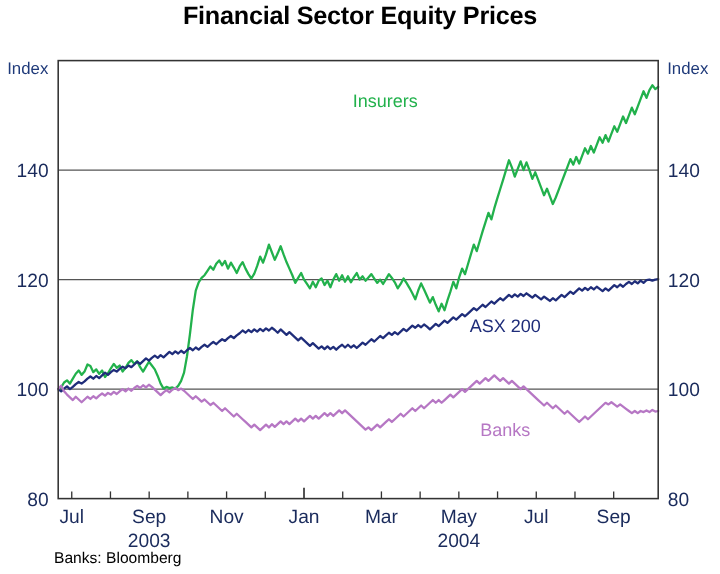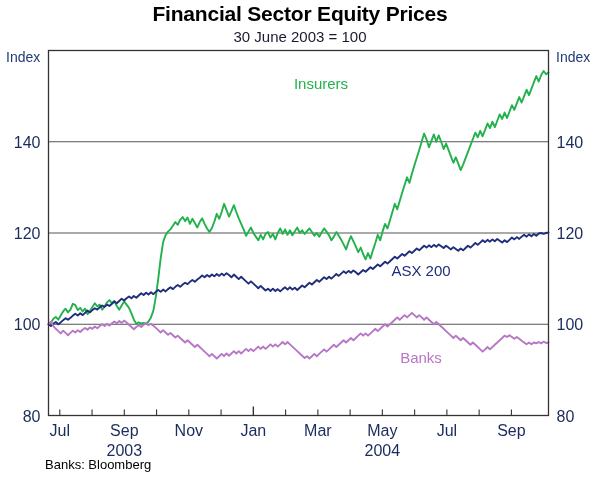--- a/index.html
+++ b/index.html
@@ -97,21 +97,20 @@
     stroke-linejoin: round;
     stroke-linecap: round;
   }
 </style>
 </head>
 <body>
 
 <div id="figure">
 
   <div id="chart-title">Financial Sector Equity Prices</div>
-  <div id="chart-subtitle">30 June 2003 = 100</div>
 
   <svg id="plot" width="600" height="478">
     <g id="gridlines-group">
         <line x1="48.5" x2="548.5" y1="324.25" y2="324.25" class="gridline"></line>
         <line x1="48.5" x2="548.5" y1="233" y2="233" class="gridline"></line>
         <line x1="48.5" x2="548.5" y1="141.75" y2="141.75" class="gridline"></line>
       </g>
     <g id="series-group">
         <path d="M48.50 324.25 L50.94 322.88 L53.38 318.77 L55.82 316.95 L58.26 319.69 L60.70 315.58 L63.13 311.48 L65.57 308.74 L68.01 312.39 L70.45 309.65 L72.89 303.72 L75.33 305.09 L77.77 310.11 L80.21 307.83 L82.65 311.48 L85.09 308.74 L87.52 314.21 L89.96 311.02 L92.40 306.91 L94.84 303.26 L97.28 306.46 L99.72 304.63 L102.16 309.65 L104.60 306.46 L107.04 302.35 L109.48 300.07 L111.91 303.26 L114.35 300.98 L116.79 306.00 L119.23 309.65 L121.67 305.54 L124.11 301.44 L126.55 304.63 L128.99 307.83 L131.43 313.30 L133.87 319.69 L136.30 323.79 L138.74 322.42 L141.18 323.34 L143.62 322.88 L146.06 323.79 L148.50 321.51 L150.94 317.41 L153.38 310.56 L155.82 296.88 L158.26 278.63 L160.70 258.09 L163.13 242.13 L165.57 235.28 L168.01 231.63 L170.45 229.35 L172.89 225.70 L175.33 222.05 L177.77 224.79 L180.21 219.77 L182.65 217.03 L185.09 221.14 L187.52 217.49 L189.96 223.88 L192.40 218.86 L194.84 222.96 L197.28 227.53 L199.72 222.05 L202.16 218.40 L204.60 223.88 L207.04 228.44 L209.48 232.09 L211.91 227.98 L214.35 221.59 L216.79 213.84 L219.23 218.86 L221.67 212.01 L224.11 203.80 L226.55 210.19 L228.99 216.58 L231.43 211.10 L233.87 205.17 L236.30 212.01 L238.74 218.40 L241.18 223.88 L243.62 229.35 L246.06 235.74 L248.50 231.63 L250.94 227.53 L253.38 233.00 L255.82 236.65 L258.26 240.30 L260.70 234.83 L263.13 239.39 L265.57 233.91 L268.01 232.09 L270.45 237.56 L272.89 233.91 L275.33 239.39 L277.77 233.00 L280.21 228.44 L282.65 233.91 L285.09 229.35 L287.52 234.83 L289.96 230.26 L292.40 235.28 L294.84 231.17 L297.28 227.53 L299.72 233.00 L302.16 230.26 L304.60 233.91 L307.04 231.17 L309.48 228.44 L311.91 232.09 L314.35 235.74 L316.79 233.00 L319.23 236.65 L321.67 232.54 L324.11 228.44 L326.55 231.63 L328.99 235.28 L331.43 240.30 L333.87 236.65 L336.30 232.09 L338.74 235.74 L341.18 239.84 L343.62 244.41 L346.06 249.42 L348.50 242.13 L350.94 236.19 L353.38 241.21 L355.82 246.69 L358.26 252.16 L360.70 247.60 L363.13 253.99 L365.57 259.46 L368.01 253.08 L370.45 258.55 L372.89 250.34 L375.33 243.04 L377.77 234.83 L380.21 240.30 L382.65 231.17 L385.09 223.88 L387.52 228.44 L389.96 220.23 L392.40 212.01 L394.84 203.80 L397.28 209.27 L399.72 201.06 L402.16 192.85 L404.60 185.09 L407.04 177.34 L409.48 182.81 L411.91 173.69 L414.35 165.47 L416.79 157.72 L419.23 149.96 L421.67 141.75 L424.11 133.54 L426.55 139.47 L428.99 147.22 L431.43 140.84 L433.87 134.45 L436.30 141.75 L438.74 135.36 L441.18 141.75 L443.62 149.05 L446.06 143.58 L448.50 149.96 L450.94 156.35 L453.38 162.74 L455.82 157.26 L458.26 163.65 L460.70 170.04 L463.13 164.56 L465.57 158.17 L468.01 151.79 L470.45 145.40 L472.89 139.01 L475.33 132.63 L477.77 137.19 L480.21 130.80 L482.65 136.28 L485.09 129.89 L487.52 123.50 L489.96 128.06 L492.40 121.67 L494.84 127.15 L497.28 120.76 L499.72 114.38 L502.16 118.94 L504.60 112.55 L507.04 118.03 L509.48 111.64 L511.91 105.25 L514.35 109.81 L516.79 103.42 L519.23 97.04 L521.67 102.51 L524.11 96.13 L526.55 89.74 L528.99 95.21 L531.43 88.83 L533.87 82.44 L536.30 76.05 L538.74 81.53 L541.18 75.14 L543.62 71.03 L546.06 74.22 L548.50 72.40" class="dataline" stroke="#22b14c"></path>
         <path d="M48.50 324.25 L50.94 326.08 L53.38 323.79 L55.82 321.97 L58.26 324.25 L60.70 322.42 L63.13 320.14 L65.57 318.32 L68.01 319.69 L70.45 317.86 L72.89 315.58 L75.33 313.76 L77.77 315.58 L80.21 313.30 L82.65 315.13 L85.09 312.84 L87.52 310.56 L89.96 312.39 L92.40 310.11 L94.84 308.28 L97.28 309.65 L99.72 307.37 L102.16 305.54 L104.60 306.91 L107.04 304.63 L109.48 306.00 L111.91 303.72 L114.35 301.44 L116.79 303.26 L119.23 300.98 L121.67 298.70 L124.11 300.52 L126.55 298.24 L128.99 296.42 L131.43 298.24 L133.87 295.96 L136.30 297.79 L138.74 295.51 L141.18 293.23 L143.62 295.05 L146.06 292.77 L148.50 294.59 L150.94 292.31 L153.38 294.14 L155.82 291.86 L158.26 290.03 L160.70 291.86 L163.13 289.58 L165.57 291.40 L168.01 289.12 L170.45 287.29 L172.89 289.12 L175.33 286.84 L177.77 285.01 L180.21 286.84 L182.65 284.56 L185.09 282.73 L187.52 284.10 L189.96 281.82 L192.40 279.99 L194.84 281.82 L197.28 279.54 L199.72 277.71 L202.16 275.43 L204.60 277.26 L207.04 274.98 L209.48 276.80 L211.91 274.52 L214.35 276.34 L216.79 274.06 L219.23 275.89 L221.67 273.61 L224.11 275.43 L226.55 273.15 L228.99 274.98 L231.43 277.26 L233.87 274.52 L236.30 276.80 L238.74 279.08 L241.18 276.80 L243.62 279.08 L246.06 281.36 L248.50 283.64 L250.94 281.36 L253.38 283.64 L255.82 285.92 L258.26 288.21 L260.70 285.92 L263.13 288.21 L265.57 290.49 L268.01 288.66 L270.45 290.94 L272.89 288.66 L275.33 290.94 L277.77 289.12 L280.21 291.40 L282.65 289.12 L285.09 287.29 L287.52 289.58 L289.96 287.29 L292.40 289.58 L294.84 287.75 L297.28 290.03 L299.72 287.75 L302.16 285.47 L304.60 287.29 L307.04 285.01 L309.48 282.73 L311.91 284.56 L314.35 282.27 L316.79 279.99 L319.23 281.82 L321.67 279.54 L324.11 277.26 L326.55 279.08 L328.99 276.80 L331.43 278.63 L333.87 276.34 L336.30 274.06 L338.74 275.89 L341.18 273.61 L343.62 271.33 L346.06 273.15 L348.50 270.87 L350.94 272.69 L353.38 270.41 L355.82 272.24 L358.26 274.52 L360.70 272.24 L363.13 269.96 L365.57 271.78 L368.01 269.50 L370.45 267.22 L372.89 269.04 L375.33 266.76 L377.77 264.48 L380.21 266.31 L382.65 264.02 L385.09 261.74 L387.52 263.57 L389.96 261.29 L392.40 259.01 L394.84 256.73 L397.28 258.55 L399.72 256.27 L402.16 253.99 L404.60 255.81 L407.04 253.53 L409.48 251.25 L411.91 253.08 L414.35 250.79 L416.79 248.51 L419.23 250.34 L421.67 248.06 L424.11 245.77 L426.55 247.60 L428.99 245.32 L431.43 247.14 L433.87 244.86 L436.30 246.69 L438.74 244.41 L441.18 246.23 L443.62 248.06 L446.06 245.77 L448.50 247.60 L450.94 249.42 L453.38 247.14 L455.82 248.97 L458.26 250.79 L460.70 248.51 L463.13 250.34 L465.57 248.06 L468.01 245.77 L470.45 247.60 L472.89 245.32 L475.33 243.04 L477.77 244.86 L480.21 242.58 L482.65 240.30 L485.09 242.13 L487.52 239.84 L489.96 241.67 L492.40 239.39 L494.84 241.21 L497.28 238.93 L499.72 240.76 L502.16 242.58 L504.60 240.30 L507.04 242.13 L509.48 239.84 L511.91 237.56 L514.35 239.39 L516.79 237.11 L519.23 238.93 L521.67 236.65 L524.11 234.83 L526.55 236.65 L528.99 234.37 L531.43 236.19 L533.87 233.91 L536.30 235.74 L538.74 233.46 L541.18 233.00 L543.62 233.91 L546.06 233.00 L548.50 232.54" class="dataline" stroke="#1f2d7a"></path>

